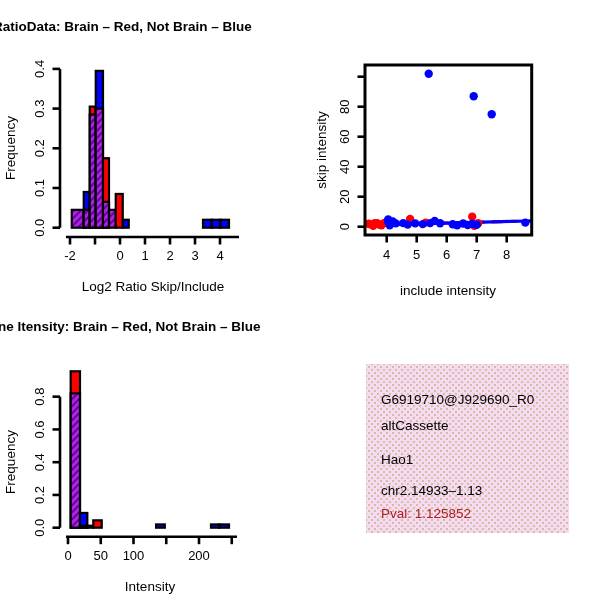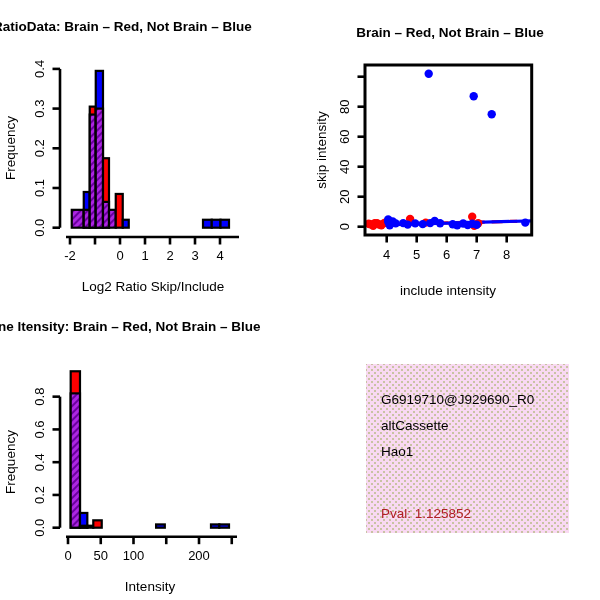--- a/index.html
+++ b/index.html
@@ -77,21 +77,20 @@
         <line x1="195" y1="237" x2="195" y2="244.5" stroke="#000" stroke-width="2.6"></line>
         <text x="195" y="260" text-anchor="middle" fill="#000" font-size="13" font-family="&quot;Liberation Sans&quot;, sans-serif">3</text>
         <line x1="220" y1="237" x2="220" y2="244.5" stroke="#000" stroke-width="2.6"></line>
         <text x="220" y="260" text-anchor="middle" fill="#000" font-size="13" font-family="&quot;Liberation Sans&quot;, sans-serif">4</text>
         <text x="153" y="291" text-anchor="middle" fill="#000" font-size="13.5" font-family="&quot;Liberation Sans&quot;, sans-serif">Log2 Ratio Skip/Include</text>
         <text x="15" y="148" text-anchor="middle" fill="#000" font-size="13.5" font-family="&quot;Liberation Sans&quot;, sans-serif" transform="rotate(-90 15 148)">Frequency</text>
       </svg>
   </div>
 
   <div class="panel" id="panel-tr">
-    <div class="title">Brain – Red, Not Brain – Blue</div>
     <svg id="svg-scatter" width="300" height="300">
         <line x1="65.69999999999999" y1="224.75" x2="217.2" y2="221.29999999999998" stroke="#FF0000" stroke-width="3.2" stroke-dasharray="11 7"></line>
         <line x1="65.69999999999999" y1="225.5" x2="231.60000000000002" y2="220.85" stroke="#0000FF" stroke-width="3.2"></line>
         <circle cx="68.7" cy="223.7" r="4.2" fill="#FF0000"></circle>
         <circle cx="70.20000000000002" cy="224.29999999999998" r="4.2" fill="#FF0000"></circle>
         <circle cx="73.2" cy="225.79999999999998" r="4.2" fill="#FF0000"></circle>
         <circle cx="74.7" cy="223.1" r="4.2" fill="#FF0000"></circle>
         <circle cx="77.10000000000001" cy="223.25" r="4.2" fill="#FF0000"></circle>
         <circle cx="79.2" cy="224.45" r="4.2" fill="#FF0000"></circle>
         <circle cx="81.3" cy="225.2" r="4.2" fill="#FF0000"></circle>
@@ -194,18 +193,19 @@
         <line x1="231.75" y1="236.7" x2="231.75" y2="244.2" stroke="#000" stroke-width="2.6"></line>
         <text x="150" y="291" text-anchor="middle" fill="#000" font-size="13.5" font-family="&quot;Liberation Sans&quot;, sans-serif">Intensity</text>
         <text x="15" y="162" text-anchor="middle" fill="#000" font-size="13.5" font-family="&quot;Liberation Sans&quot;, sans-serif" transform="rotate(-90 15 162)">Frequency</text>
       </svg>
   </div>
 
   <div class="panel" id="panel-br">
     <div class="infobox">
       <div class="iline" style="top:28px">G6919710@J929690_R0</div>
       <div class="iline" style="top:54px">altCassette</div>
-      <div class="iline" style="top:80px">Hao1</div>
+      <div class="iline" style="top:88px">Hao1</div>
+      <div class="iline" style="top:119px">chr2.14933–1.13</div>
       <div class="iline pval" style="top:142px">Pval: 1.125852</div>
     </div>
   </div>
 
 </div>
 
 </body></html>

